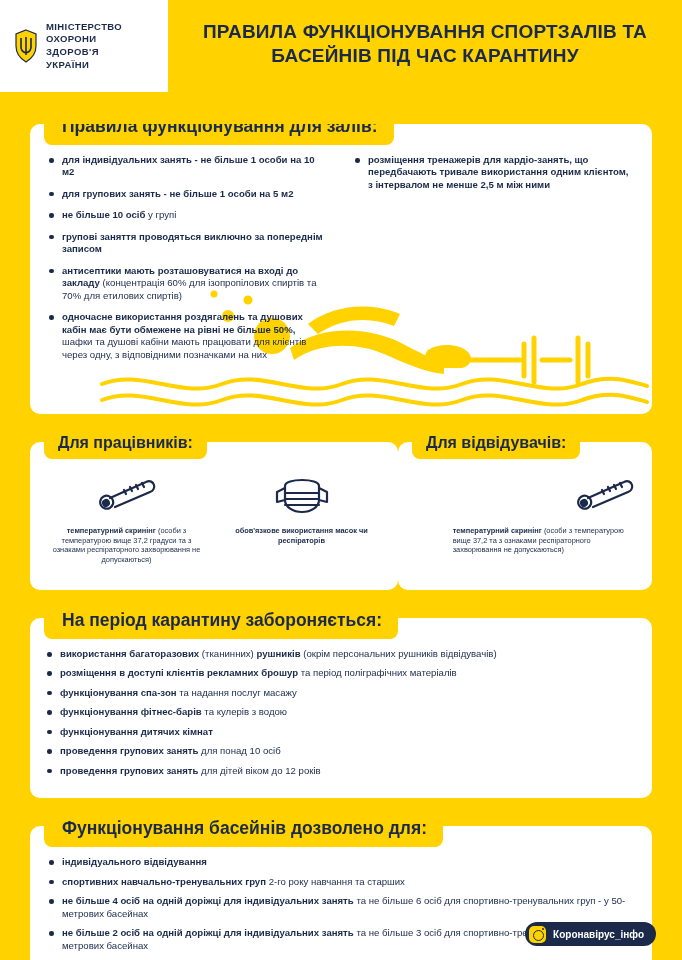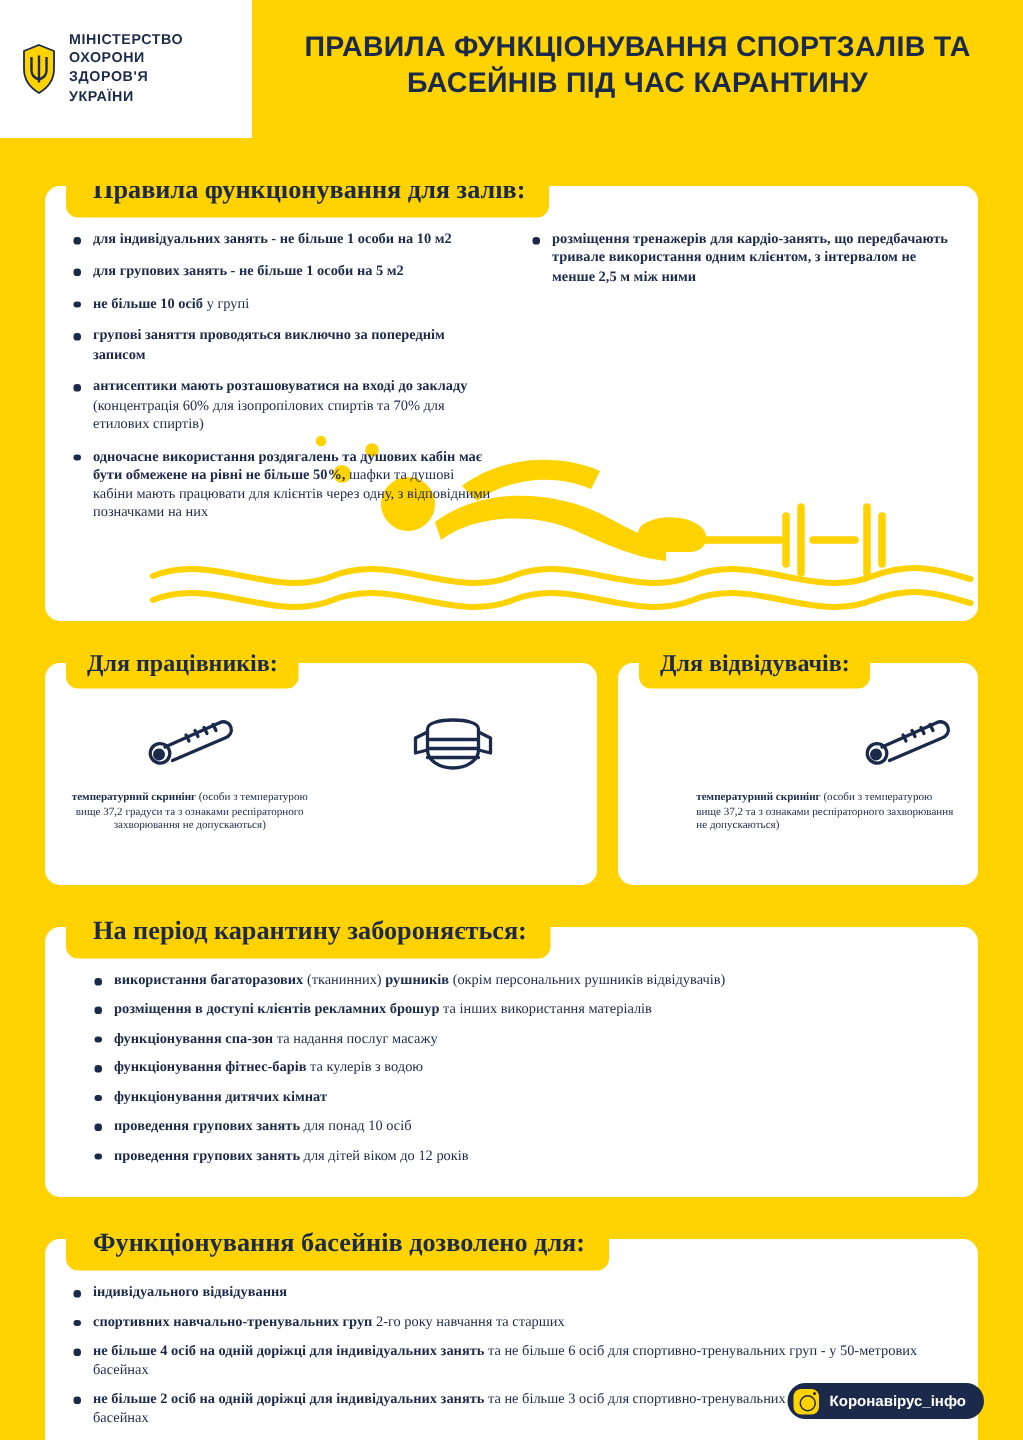--- a/index.html
+++ b/index.html
@@ -67,21 +67,20 @@
     background: #ffd200;
     height: 868px;
     padding: 14px 30px 0 30px;
   }
 
   
   .card {
     background: #ffffff;
     border-radius: 10px;
     position: relative;
-    font-family: Liberation Serif, serif;
   }
   .card-title {
     display: inline-block;
     background: #ffd200;
     color: #1b2a4a;
     font-size: 17.5px;
     font-weight: 700;
     line-height: 1;
     padding: 9px 16px 9px 18px;
     border-radius: 8px;
@@ -143,21 +142,20 @@
     bottom: 0;
     width: 100%;
     height: 150px;
     pointer-events: none;
     z-index: 1;
   }
 
   
   .row2 {
     display: flex;
-    gap: 14px;
     margin-top: 28px;
   }
   .sec-staff { width: 368px; height: 148px; padding: 30px 14px 10px 14px; }
   .sec-visitors { flex: 1; height: 148px; padding: 30px 14px 10px 14px; }
 
   .icon-pair {
     display: flex;
     justify-content: space-around;
     align-items: flex-start;
     gap: 10px;
@@ -173,21 +171,21 @@
   }
   .cap .b { font-weight: 700; }
   .cap.center { text-align: center; }
   .single-icon { display:flex; flex-direction:column; align-items:flex-end; justify-content:flex-start; height:100%; }
   .single-icon .glyph { height: 48px; display:flex; align-items:center; justify-content:center; }
   .single-icon .cap { width: 82%; }
 
   
   .sec-banned {
     margin-top: 28px;
-    padding: 30px 18px 14px 32px;
+    padding: 30px 18px 14px 16px;
   }
   .sec-banned li { font-size: 10px; margin-bottom: 5px; }
 
   
   .sec-pools {
     margin-top: 28px;
     padding: 30px 18px 14px 18px;
   }
   .sec-pools li { font-size: 9.8px; margin-bottom: 6px; }
 
@@ -322,20 +320,23 @@
           <div class="glyph">
             <svg width="62" height="44" viewBox="0 0 62 44">
               <g stroke="#1b2a4a" stroke-width="2.2" fill="none" stroke-linejoin="round" stroke-linecap="round">
                 <path d="M14 12 C14 8 22 6 31 6 C40 6 48 8 48 12 L48 26 C48 33 40 38 31 38 C22 38 14 33 14 26 Z"></path>
                 <path d="M14 14 L6 18 L6 28 L14 26"></path>
                 <path d="M48 14 L56 18 L56 28 L48 26"></path>
                 <path d="M14 19 L48 19 M14 25 L48 25 M14 31 L48 31"></path>
               </g>
             </svg>
           </div>
+          <div class="cap center">
+            <span class="b">обов'язкове використання масок чи респіраторів</span><span class="n"></span>
+          </div>
         </div>
       </div>
     </div>
 
     <div class="card sec-visitors">
       <div class="card-title small">Для відвідувачів:</div>
       <div class="single-icon">
         <div class="glyph">
           <svg width="66" height="44" viewBox="0 0 66 44">
             <g stroke="#1b2a4a" stroke-width="2.2" fill="none" stroke-linecap="round" stroke-linejoin="round">
@@ -350,21 +351,21 @@
           <span class="b">температурний скринінг</span><span class="n"> (особи з температурою вище 37,2 та з ознаками респіраторного захворювання не допускаються)</span>
         </div>
       </div>
     </div>
   </div>
 
   <div class="card sec-banned">
     <div class="card-title">На період карантину забороняється:</div>
     <ul class="bul">
       <li><span class="b">використання багаторазових</span><span class="n"> (тканинних) </span><span class="b">рушників</span><span class="n"> (окрім персональних рушників відвідувачів)</span></li>
-      <li><span class="b">розміщення в доступі клієнтів рекламних брошур</span><span class="n"> та інших використання матеріалів</span></li>
+      <li><span class="b">розміщення в доступі клієнтів рекламних брошур</span><span class="n"> та період поліграфічних матеріалів</span></li>
       <li><span class="b">функціонування спа-зон</span><span class="n"> та надання послуг масажу</span></li>
       <li><span class="b">функціонування фітнес-барів</span><span class="n"> та кулерів з водою</span></li>
       <li><span class="b">функціонування дитячих кімнат</span><span class="n"></span></li>
       <li><span class="b">проведення групових занять</span><span class="n"> для понад 10 осіб</span></li>
       <li><span class="b">проведення групових занять</span><span class="n"> для дітей віком до 12 років</span></li>
     </ul>
   </div>
 
   <div class="card sec-pools">
     <div class="card-title">Функціонування басейнів дозволено для:</div>

